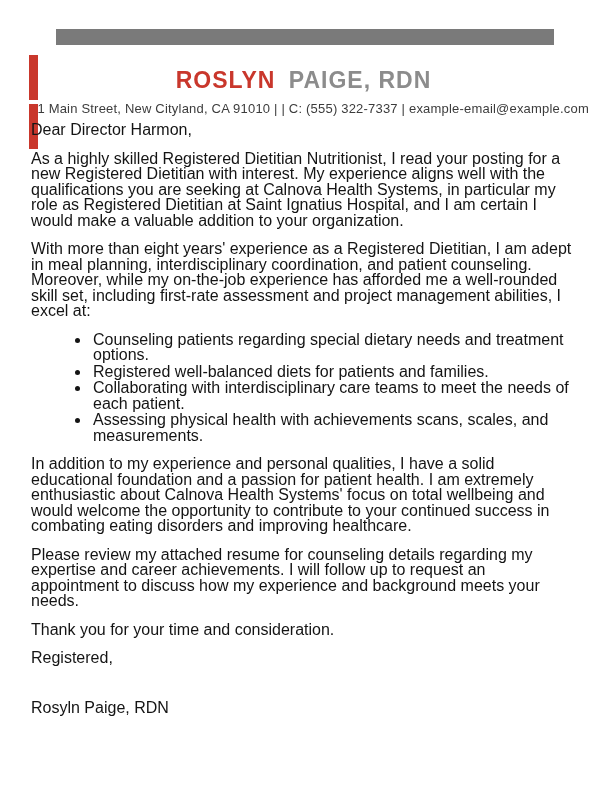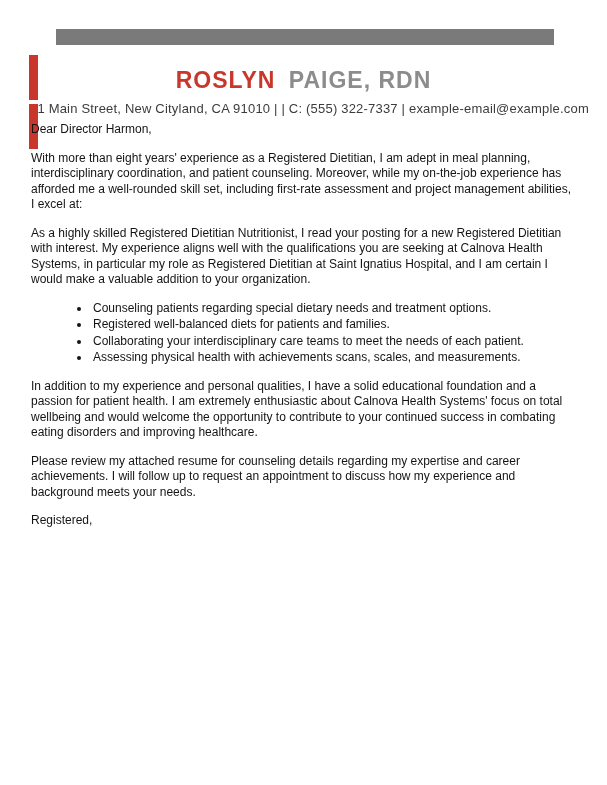--- a/index.html
+++ b/index.html
@@ -53,21 +53,21 @@
     text-align: right;
     font-size: 13px;
     color: #3c3c3c;
     letter-spacing: 0.2px;
   }
   .letter-body {
     position: absolute;
     top: 122px;
     left: 31px;
     width: 546px;
-    font-size: 12px;
+    font-size: 16px;
     line-height: 15.5px;
     color: #141414;
   }
   .letter-body p {
     margin: 0 0 13px 0;
   }
   .letter-body p.salutation {
     margin-bottom: 13px;
   }
   ul.bullet-list {
@@ -96,33 +96,35 @@
   <div class="name-line">
     <span class="name-first">ROSLYN</span>
     <span class="name-rest">PAIGE, RDN</span>
   </div>
 
   <div class="contact-line">1 Main Street, New Cityland, CA 91010 | | C: (555) 322-7337 | example-email@example.com</div>
 
   <div class="letter-body">
     <p class="salutation">Dear Director Harmon,</p>
 
+    <p>As a highly skilled Registered Dietitian Nutritionist, I read your posting for a new Registered Dietitian with interest. My experience aligns well with the qualifications you are seeking at Calnova Health Systems, in particular my role as Registered Dietitian at Saint Ignatius Hospital, and I am certain I would make a valuable addition to your organization.</p>
+
     <p>With more than eight years' experience as a Registered Dietitian, I am adept in meal planning, interdisciplinary coordination, and patient counseling. Moreover, while my on-the-job experience has afforded me a well-rounded skill set, including first-rate assessment and project management abilities, I excel at:</p>
-
-    <p>As a highly skilled Registered Dietitian Nutritionist, I read your posting for a new Registered Dietitian with interest. My experience aligns well with the qualifications you are seeking at Calnova Health Systems, in particular my role as Registered Dietitian at Saint Ignatius Hospital, and I am certain I would make a valuable addition to your organization.</p>
 
     <ul class="bullet-list">
       <li>Counseling patients regarding special dietary needs and treatment options.</li>
       <li>Registered well-balanced diets for patients and families.</li>
-      <li>Collaborating your interdisciplinary care teams to meet the needs of each patient.</li>
+      <li>Collaborating with interdisciplinary care teams to meet the needs of each patient.</li>
       <li>Assessing physical health with achievements scans, scales, and measurements.</li>
     </ul>
 
     <p>In addition to my experience and personal qualities, I have a solid educational foundation and a passion for patient health. I am extremely enthusiastic about Calnova Health Systems' focus on total wellbeing and would welcome the opportunity to contribute to your continued success in combating eating disorders and improving healthcare.</p>
 
     <p>Please review my attached resume for counseling details regarding my expertise and career achievements. I will follow up to request an appointment to discuss how my experience and background meets your needs.</p>
 
+    <p>Thank you for your time and consideration.</p>
 
     <p>Registered,</p>
 
+    <p class="signature">Rosyln Paige, RDN</p>
   </div>
 
 </div>
 
 </body></html>

